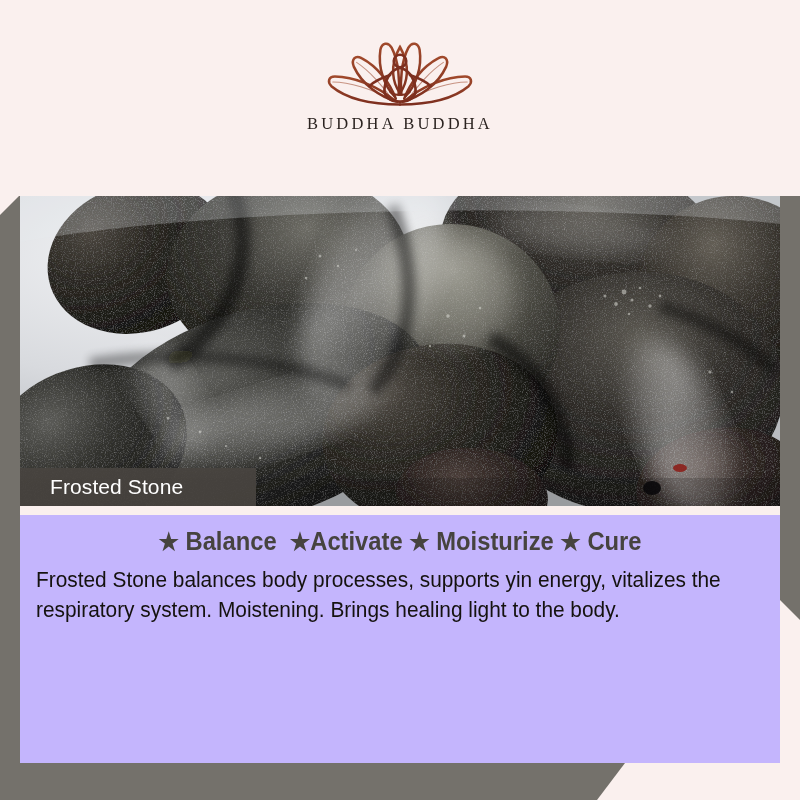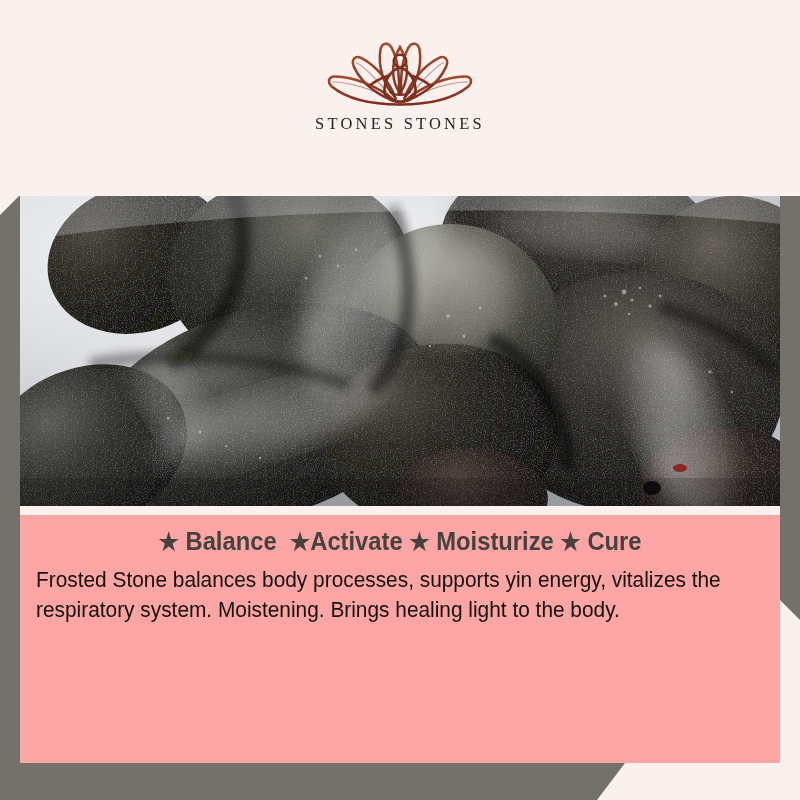--- a/index.html
+++ b/index.html
@@ -173,21 +173,21 @@
     background: #faf0ee;
   }
 
   
   #content {
     position: absolute;
     left: 20px;
     top: 515px;
     width: 760px;
     height: 248px;
-    background: #fca5a5;
+    background: #c4b5fd;
   }
 
   #benefits-row {
     margin-top: 12px;
     text-align: center;
     font-family: "Liberation Sans Narrow", "Liberation Sans", sans-serif;
     font-weight: bold;
     font-size: 25px;
     color: #46433f;
     white-space: nowrap;
@@ -255,21 +255,21 @@
         </g>
 
         <g stroke="#7d2f1f" fill="none" stroke-linecap="round">
           <circle cx="120" cy="50" r="9" stroke-width="3.6"></circle>
           <path d="M120 60 C 108 62, 100 74, 98 88 C 96 100, 104 108, 120 108 C 136 108, 144 100, 142 88 C 140 74, 132 62, 120 60 Z" stroke-width="3.8"></path>
           <path d="M106 70 C 94 74, 82 80, 76 86" stroke-width="3.6"></path>
           <path d="M134 70 C 146 74, 158 80, 164 86" stroke-width="3.6"></path>
           <path d="M106 94 C 112 100, 128 100, 134 94" stroke-width="3"></path>
         </g>
       </svg>
-      <div id="brand-name">STONES STONES</div>
+      <div id="brand-name">BUDDHA BUDDHA</div>
     </div>
 
   </div>
 
   <div id="photo">
     <svg id="photo-canvas" viewBox="0 0 760 310" preserveAspectRatio="none" aria-hidden="true">
       <defs>
         <radialGradient id="bgLight" cx="22%" cy="18%" r="70%">
           <stop offset="0%" stop-color="#f3f4f6"></stop>
           <stop offset="60%" stop-color="#d8dade"></stop>
@@ -411,20 +411,23 @@
 
       <ellipse cx="660" cy="272" rx="7" ry="4" fill="#8c1a14" opacity="0.85"></ellipse>
 
       <ellipse cx="632" cy="292" rx="9" ry="7" fill="#09080a" opacity="0.9"></ellipse>
 
       <rect x="0" y="0" width="760" height="310" fill="none"></rect>
       <path d="M0 0 H760 V28 C 560 6, 200 10, 0 46 Z" fill="#e9ebee" opacity="0.25"></path>
       <path d="M0 282 H760 V310 H0 Z" fill="#0b0a09" opacity="0.18"></path>
     </svg>
 
+    <div id="caption-band">
+      <span id="caption-text">Frosted Stone</span>
+    </div>
   </div>
 
   <div id="seam"></div>
 
   <div id="content">
     <div id="benefits-row">
       <span class="benefit-chunk"><span class="benefit-star">★</span> <span>Balance</span></span>
       &nbsp;<span class="benefit-chunk"><span class="benefit-star">★</span><span>Activate</span></span>
       <span class="benefit-chunk"><span class="benefit-star">★</span> <span>Moisturize</span></span>
       <span class="benefit-chunk"><span class="benefit-star">★</span> <span>Cure</span></span>

